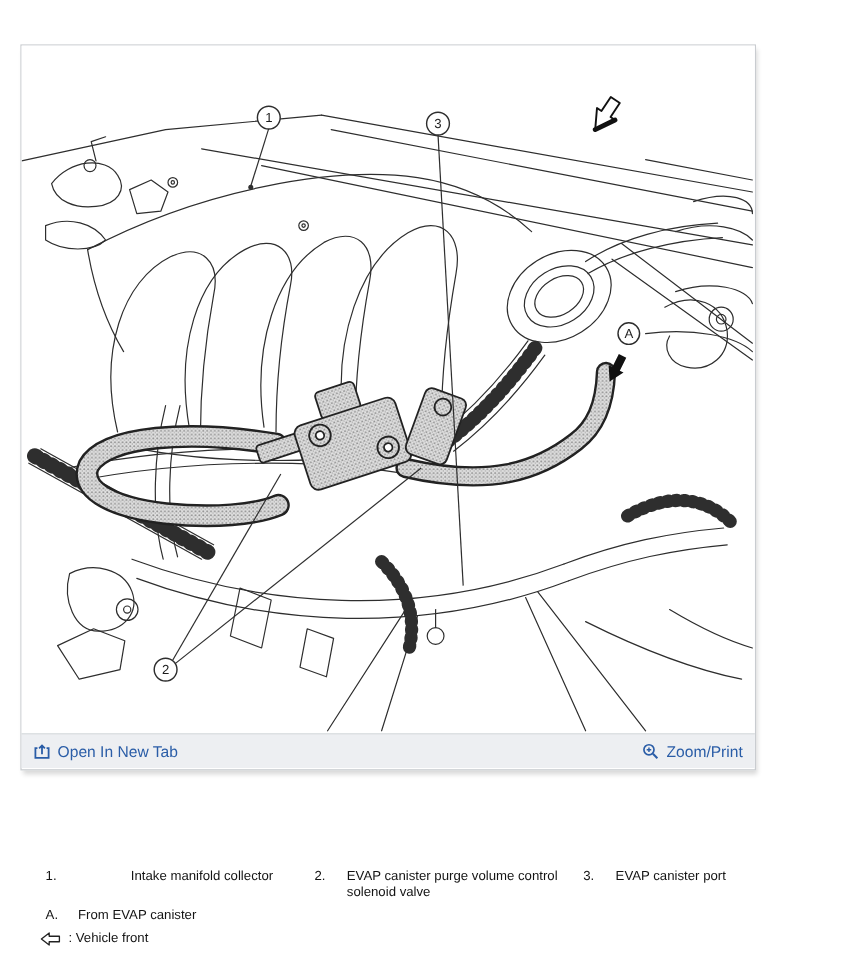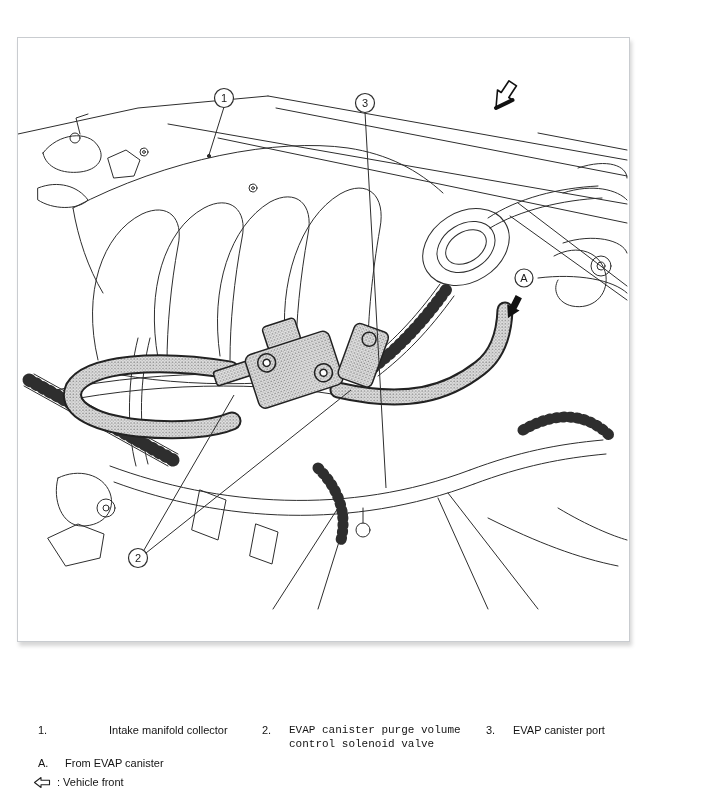--- a/index.html
+++ b/index.html
@@ -171,27 +171,44 @@
         <path d="M490,280 L501.6,272.4 L498.5,270.9 L503.9,260.2 L497.7,257 L492.3,267.8 L489.2,266.2 Z" fill="#111"></path>
       </g>
 
       <g>
         <path d="M478,70 L494.5,62 L490.8,59.5 L498.5,47.8 L491,42.8 L483.2,54.5 L479.5,52 Z" fill="#fff" stroke="#111" stroke-width="1.6" stroke-linejoin="round"></path>
         <path d="M478,70 L494.5,62" stroke="#111" stroke-width="4" stroke-linecap="round" fill="none"></path>
       </g>
     </svg>
   </div>
 
+  <div class="viewer-footer">
+    <a class="footer-link">
+      <svg width="14" height="14" viewBox="0 0 14 14">
+        <path d="M3.2,4.5 L1.5,4.5 L1.5,12.5 L12.5,12.5 L12.5,4.5 L10.8,4.5" fill="none" stroke="#2a5da7" stroke-width="1.5"></path>
+        <path d="M7,9.5 L7,2.2 M4.6,4.6 L7,2.2 L9.4,4.6" fill="none" stroke="#2a5da7" stroke-width="1.5"></path>
+      </svg>
+      <span>Open In New Tab</span>
+    </a>
+    <a class="footer-link">
+      <svg width="14" height="14" viewBox="0 0 14 14">
+        <circle cx="5.8" cy="5.8" r="4.2" fill="none" stroke="#2a5da7" stroke-width="1.4"></circle>
+        <path d="M5.8,3.9 L5.8,7.7 M3.9,5.8 L7.7,5.8" stroke="#2a5da7" stroke-width="1.2" fill="none"></path>
+        <path d="M9.1,9.1 L12.8,12.8" stroke="#2a5da7" stroke-width="1.7" fill="none"></path>
+      </svg>
+      <span>Zoom/Print</span>
+    </a>
+  </div>
 </div>
 
 <div class="legend">
   <span class="lg" style="left:38px;top:723px;">1.</span>
   <span class="lg" style="left:65px;top:723px;margin-left:44px;">Intake manifold collector</span>
   <span class="lg" style="left:262px;top:723px;">2.</span>
-  <span class="lg-wrap" style="left:289px;top:723px;font-family:Liberation Mono, monospace;">EVAP canister purge volume control solenoid valve</span>
+  <span class="lg-wrap" style="left:289px;top:723px;">EVAP canister purge volume control solenoid valve</span>
   <span class="lg" style="left:486px;top:723px;">3.</span>
   <span class="lg" style="left:513px;top:723px;">EVAP canister port</span>
 
   <span class="lg" style="left:38px;top:756px;">A.</span>
   <span class="lg" style="left:65px;top:756px;">From EVAP canister</span>
 
   <svg class="vf-icon" width="18" height="13" viewBox="0 0 18 13">
     <path d="M1.5,6.5 L8,1.5 L8,4.2 L16.5,4.2 L16.5,8.8 L8,8.8 L8,11.5 Z" fill="#fff" stroke="#222" stroke-width="1.1" stroke-linejoin="round"></path>
   </svg>
   <span class="lg" style="left:57px;top:775px;">: Vehicle front</span>

